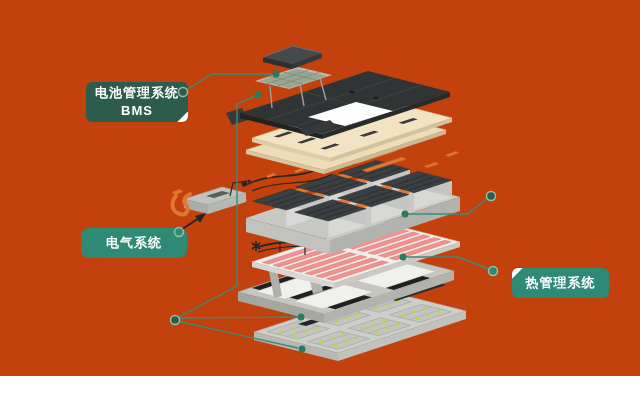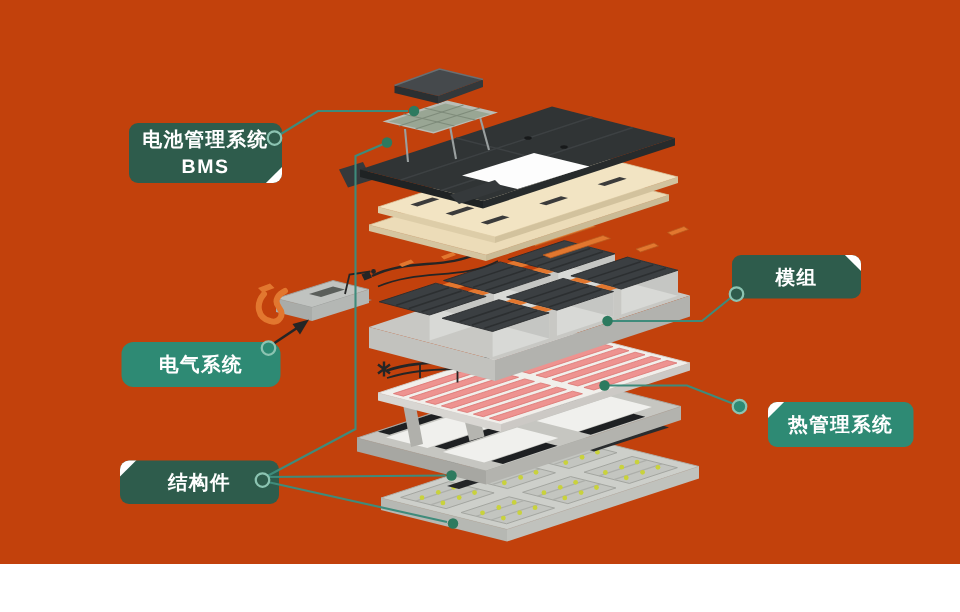--- a/index.html
+++ b/index.html
@@ -19,33 +19,25 @@
 <body>
 
 <div class="stage">
 
   <div class="label" id="label-bms" style="left: 86px; top: 82px; width: 102px; height: 40px; background-color: rgb(46, 92, 76);">
     <span>电池管理系统</span>
     <span>BMS</span>
     <i class="cut br"></i>
   </div>
 
-  <div class="label" id="label-module" style="left: 488px; top: 170px; width: 86px; height: 29px; background-color: rgb(46, 92, 76);">
-    <span>模组</span>
-    <i class="cut tr"></i>
-  </div>
 
   <div class="label" id="label-electrical" style="left: 81px; top: 228px; width: 106px; height: 30px; border-radius: 8px; background-color: rgb(46, 138, 116); font-family: Liberation Serif, serif;">
     <span>电气系统</span>
   </div>
 
-  <div class="label" id="label-structural" style="left: 80px; top: 307px; width: 106px; height: 29px; background-color: rgb(46, 92, 76);">
-    <span>结构件</span>
-    <i class="cut tl"></i>
-  </div>
 
   <div class="label" id="label-thermal" style="left: 512px; top: 268px; width: 97px; height: 30px; background-color: rgb(46, 138, 116);">
     <span>热管理系统</span>
     <i class="cut tl"></i>
   </div>
 
   <svg id="scene" width="640" height="408" viewBox="0 0 640 408">
       <g>
         <polygon points="254.0,332.0 382.0,290.0 466.0,311.0 338.0,353.0" fill="#cdcfca" stroke="#b0b2ad" stroke-width="0.6"></polygon>
         <polygon points="254.0,332.0 338.0,353.0 338.0,361.0 254.0,340.0" fill="#b6b8b3"></polygon>

